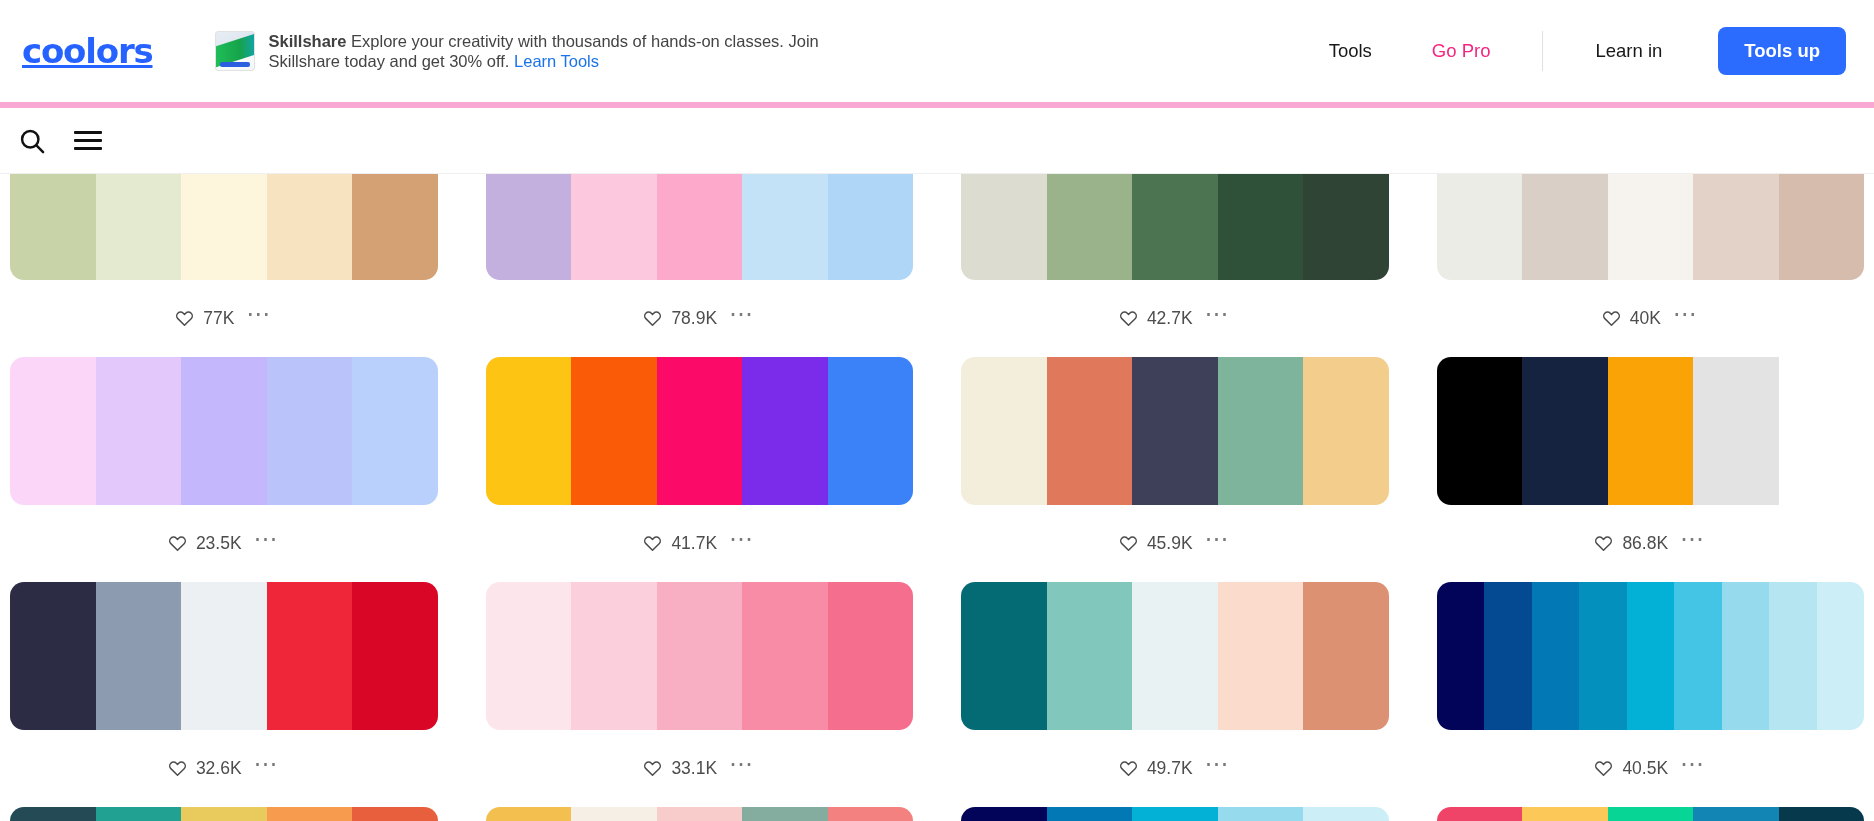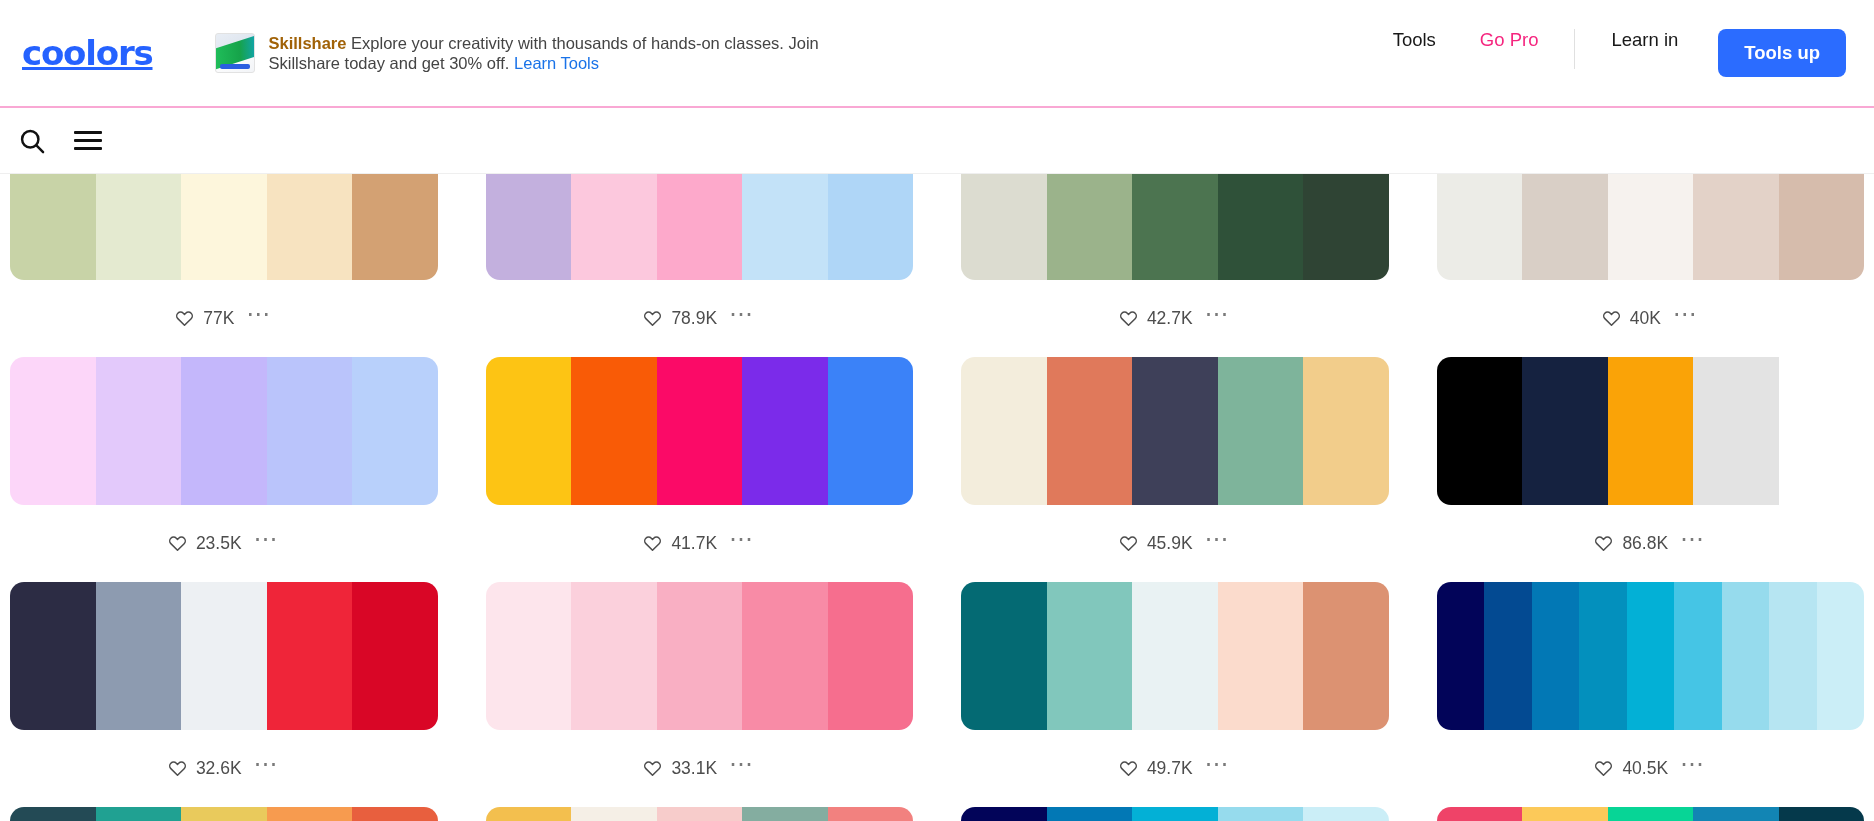--- a/index.html
+++ b/index.html
@@ -12,21 +12,21 @@
     font-family: "Liberation Sans", sans-serif;
     -webkit-font-smoothing: antialiased;
   }
 
   
   .topbar {
     height: 108px;
     display: flex;
     align-items: center;
     padding: 0 28px 0 10px;
-    border-bottom: 2px solid #f9a8d4;
+    border-bottom: 6px solid #f9a8d4;
     background: #fff;
     position: relative;
   }
   .logo {
     font-size: 34px;
     font-weight: 800;
     letter-spacing: -1.2px;
     color: #2562ff;
     padding-left: 12px;
     flex: none;
@@ -61,28 +61,28 @@
     content:"";
     position:absolute; left:4px; bottom:3px;
     width:30px; height:5px; border-radius:2px;
     background:#2b5fe0;
   }
   .ad-text {
     font-size: 16.5px;
     line-height: 20px;
     color: #444;
   }
-  .ad-brand { font-weight: 700; color: #a16207; }
+  .ad-brand { font-weight: 700; color: #404040; }
   .ad-link { color: #1a73e8; text-decoration: none; }
 
   .nav-right {
     margin-left: auto;
     display: flex;
-    align-items: flex-start;
-    gap: 0;
+    align-items: center;
+    gap: 16px;
     flex: none;
   }
   .nav-link {
     font-size: 18.5px;
     color: #181818;
     text-decoration: none;
     padding: 0 22px;
     font-weight: 400;
     white-space: nowrap;
   }

